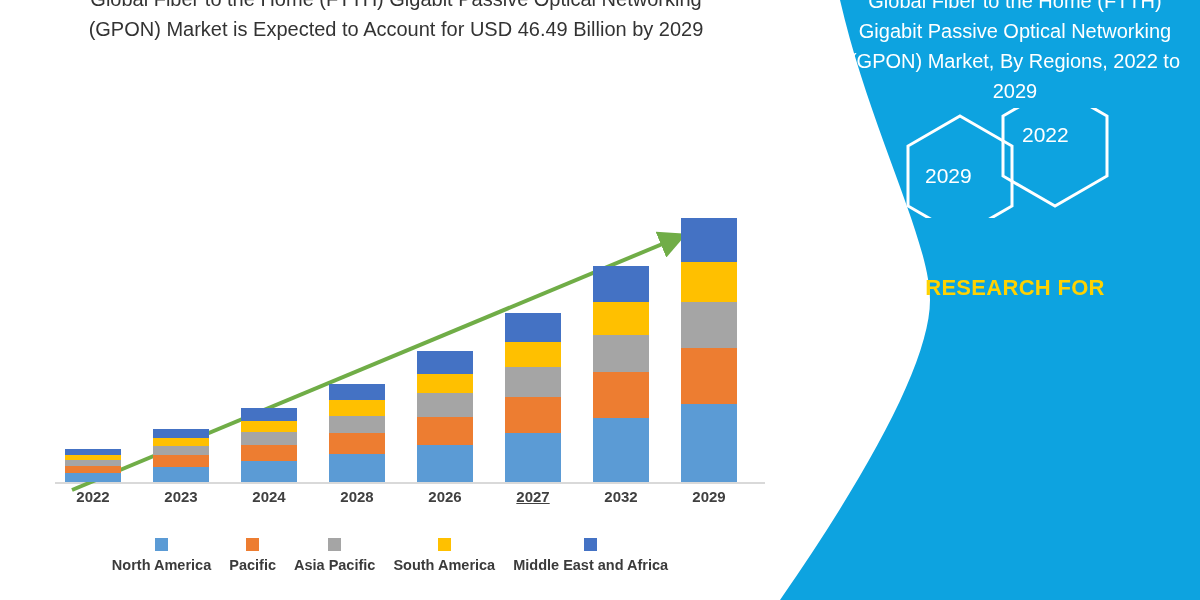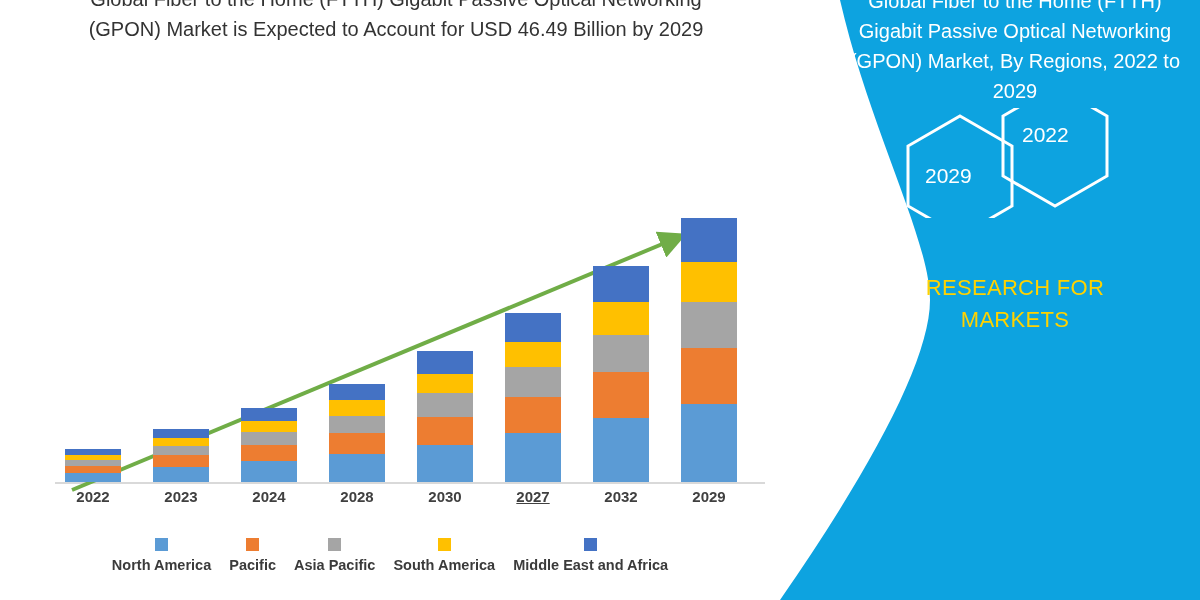--- a/index.html
+++ b/index.html
@@ -5,21 +5,21 @@
   html,body{margin:0;padding:0;}
   body{width:1200px;height:600px;background:#ffffff;font-family:"Liberation Sans",sans-serif;overflow:hidden;position:relative;}
 
   
   .right-panel{position:absolute;left:780px;top:0;width:420px;height:600px;overflow:hidden;}
   .right-panel svg{position:absolute;left:0;top:0;}
   .rp-content{position:absolute;left:0;top:0;width:420px;height:600px;}
   .rp-title{position:absolute;left:60px;top:-14px;width:350px;text-align:center;color:#ffffff;font-size:20px;line-height:30px;font-weight:400;}
   .hexwrap{position:absolute;left:120px;top:108px;width:300px;height:110px;}
   .hex-label{position:absolute;color:#ffffff;font-size:21px;}
-  .rp-brand{position:absolute;left:60px;top:272px;width:350px;text-align:center;color:#ffd200;font-size:22px;font-weight:normal;line-height:32px;letter-spacing:.3px;}
+  .rp-brand{position:absolute;left:60px;top:272px;width:350px;text-align:center;color:#ffd200;font-size:22px;font-weight:bold;line-height:32px;letter-spacing:.3px;}
 
   
   .chart-title{position:absolute;left:66px;top:-16px;width:660px;text-align:center;color:#333333;font-size:20px;line-height:30px;}
   .plot{position:absolute;left:0;top:100px;width:780px;height:400px;}
   .axis-line{position:absolute;left:55px;top:382px;width:710px;height:2px;background:#d9d9d9;}
 
   .bar{position:absolute;bottom:18px;width:56px;}
   .seg{width:100%;display:block;}
   .xlab{position:absolute;top:388px;width:56px;text-align:center;font-size:15px;font-weight:bold;color:#404040;}
 
@@ -81,21 +81,21 @@
         <div class="seg" style="background: rgb(68, 114, 196); height: 16.9007px;"></div>
       </div>
       <div class="xlab" style="left: 329px;">2028</div>
       <div class="bar" style="left: 417px; display: flex; flex-direction: column-reverse;">
         <div class="seg" style="background: rgb(91, 155, 213); height: 37.298px;"></div>
         <div class="seg" style="background: rgb(237, 125, 49); height: 27.9735px;"></div>
         <div class="seg" style="background: rgb(165, 165, 165); height: 23.3113px;"></div>
         <div class="seg" style="background: rgb(255, 192, 0); height: 19.8146px;"></div>
         <div class="seg" style="background: rgb(68, 114, 196); height: 22.1457px;"></div>
       </div>
-      <div class="xlab" style="left: 417px;">2030</div>
+      <div class="xlab" style="left: 417px;">2026</div>
       <div class="bar" style="left: 505px; display: flex; flex-direction: column-reverse;">
         <div class="seg" style="background: rgb(91, 155, 213); height: 48.9536px;"></div>
         <div class="seg" style="background: rgb(237, 125, 49); height: 36.1325px;"></div>
         <div class="seg" style="background: rgb(165, 165, 165); height: 29.7219px;"></div>
         <div class="seg" style="background: rgb(255, 192, 0); height: 25.6424px;"></div>
         <div class="seg" style="background: rgb(68, 114, 196); height: 28.5563px;"></div>
       </div>
       <div class="xlab" style="left: 505px; text-decoration: underline;">2027</div>
       <div class="bar" style="left: 593px; display: flex; flex-direction: column-reverse;">
         <div class="seg" style="background: rgb(91, 155, 213); height: 63.5232px;"></div>
@@ -150,16 +150,15 @@
       <svg width="300" height="110" viewBox="0 0 300 110">
         <polygon points="60,8 112,38 112,98 60,128 8,98 8,38" fill="none" stroke="#ffffff" stroke-width="3"></polygon>
         <polygon points="155,-22 207,8 207,68 155,98 103,68 103,8" fill="none" stroke="#ffffff" stroke-width="3"></polygon>
       </svg>
       <span class="hex-label" style="left:25px;top:56px;">2029</span>
       <span class="hex-label" style="left:122px;top:15px;">2022</span>
     </div>
 
     <div class="rp-brand">
       <div>RESEARCH FOR</div>
-      <div>MARKETS</div>
     </div>
   </div>
 </div>
 
 </body></html>

